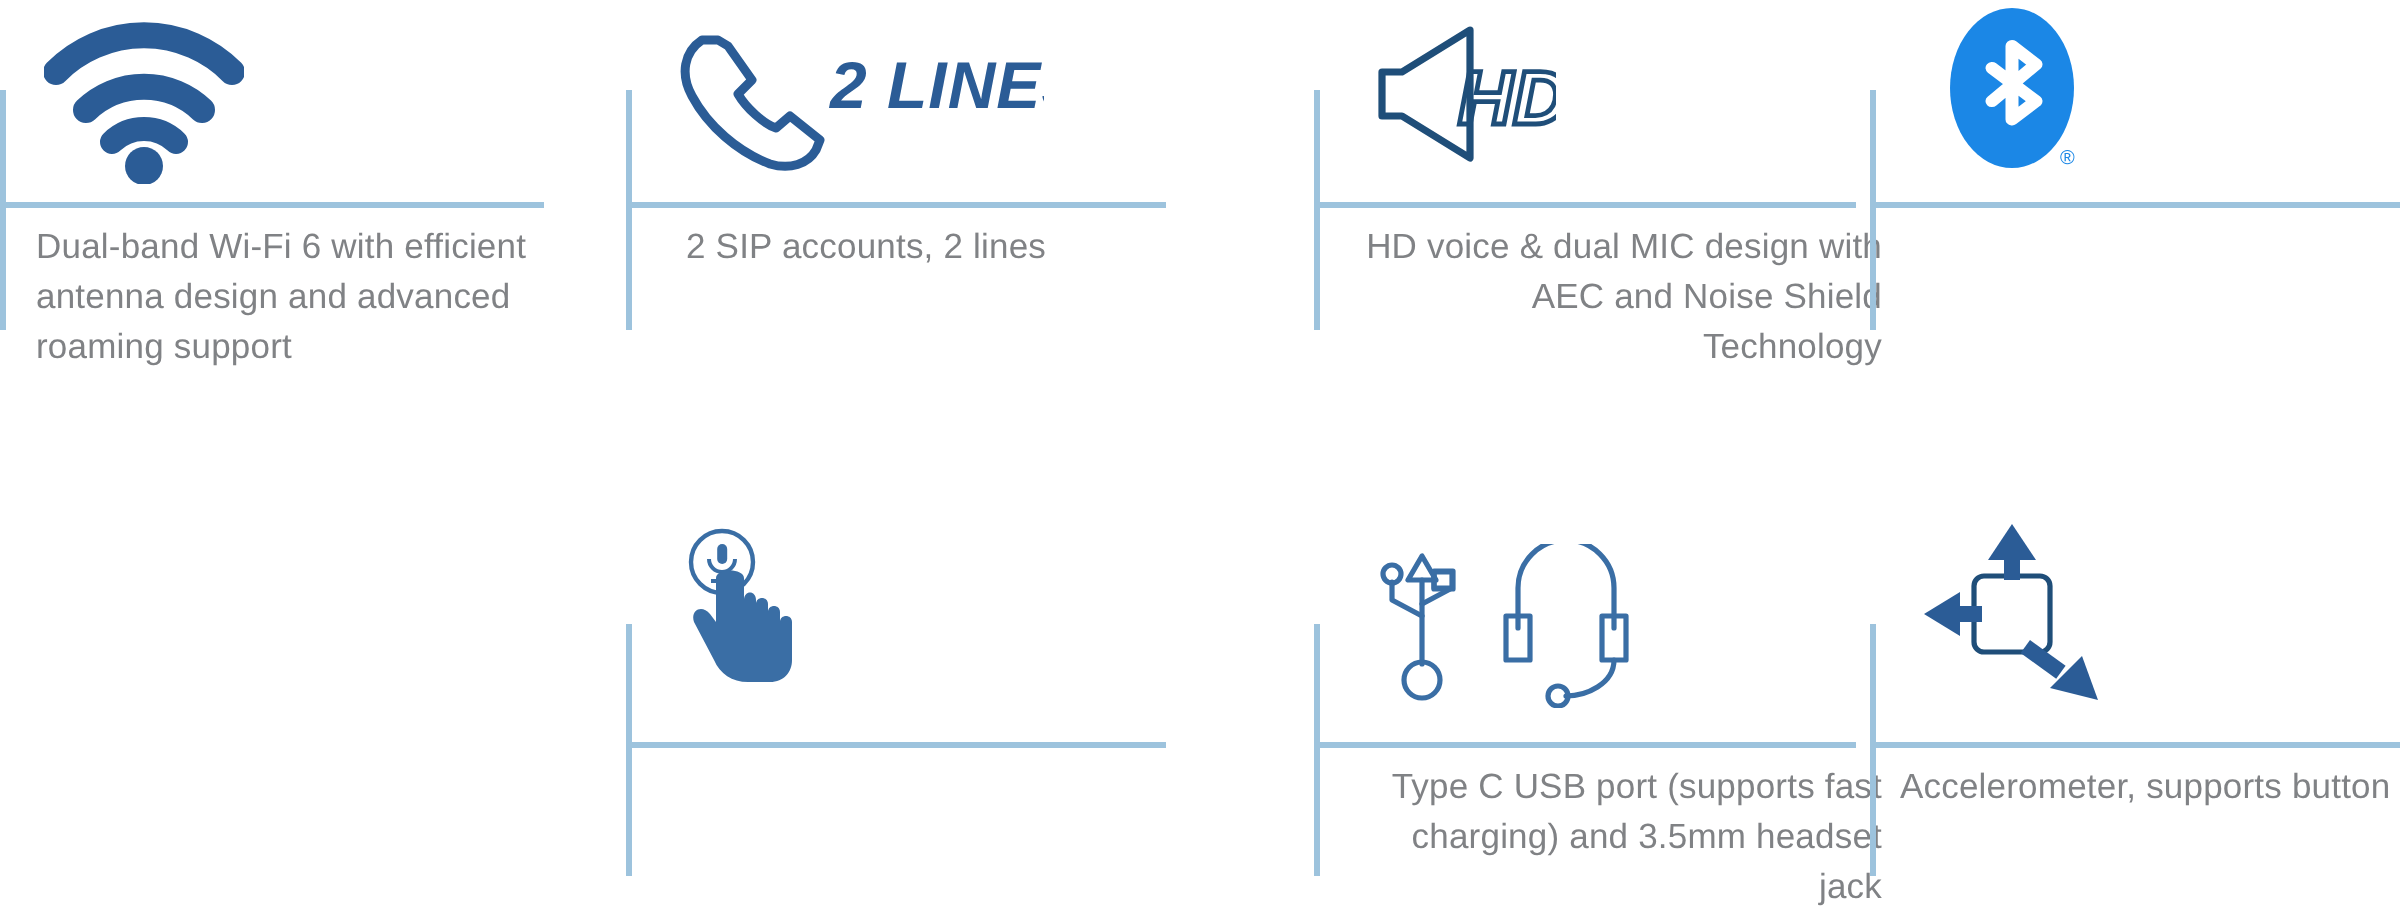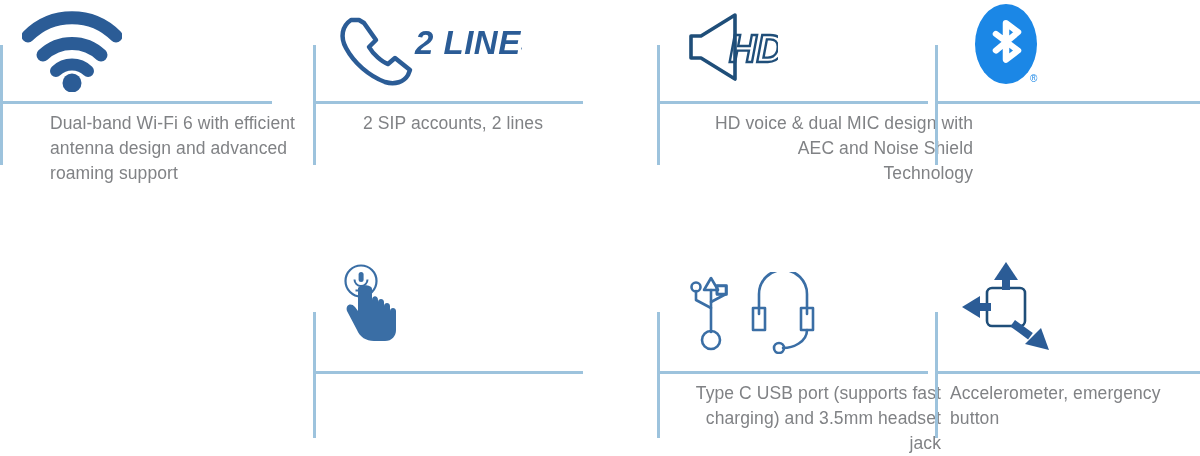--- a/index.html
+++ b/index.html
@@ -45,40 +45,40 @@
     color: #808285;
     font-size: 17.5px;
     line-height: 25px;
     font-family: "Liberation Sans", sans-serif;
     letter-spacing: 0.1px;
   }
   
   .r1 { top: 0; height: 230px; }
   .r1 .cell-vrule { top: 45px; height: 120px; }
   .r1 .cell-hrule { top: 101px; }
-  .r1 .cell-text  { top: 111px; margin-left: 32px; }
+  .r1 .cell-text  { top: 111px; }
   
   .r2 { top: 250px; height: 206px; }
   .r2 .cell-vrule { top: 62px; height: 126px; }
   .r2 .cell-hrule { top: 121px; }
   .r2 .cell-text  { top: 131px; }
 
   
   .c1 { left: 0px;   width: 300px; }
   .c2 { left: 313px; width: 300px; }
   .c3 { left: 657px; width: 300px; }
   .c4 { left: 935px; width: 265px; }
 
   .c1 .cell-hrule { width: 272px; }
   .c2 .cell-hrule { width: 270px; }
   .c3 .cell-hrule { width: 271px; }
   .c4 .cell-hrule { width: 265px; }
 
   .c1 .cell-text { left: 18px; width: 250px; }
-  .c2 .cell-text { left: 18px; width: 262px; }
+  .c2 .cell-text { left: 30px; width: 262px; }
   .c3 .cell-text { left: 18px; width: 266px; text-align: right; }
   .c4 .cell-text { left: 15px; width: 250px; }
 
   
   .r1.c1 .cell-icon { left: 22px;  top: 10px; }
   .r1.c2 .cell-icon { left: 24px;  top: 12px; }
   .r1.c3 .cell-icon { left: 26px;  top: 10px; }
   .r1.c4 .cell-icon { left: 38px;  top: 2px;  }
   .r2.c1 .cell-icon { left: 22px;  top: 18px; }
   .r2.c2 .cell-icon { left: 28px;  top: 14px; }
@@ -195,16 +195,16 @@
       <g fill="#2B5C96">
         <rect x="14" y="41" width="20" height="8"></rect>
         <path d="M5 45 L23 34 L23 56 Z"></path>
       </g>
 
       <g fill="#2B5C96">
         <rect x="58" y="58" width="22" height="8" transform="rotate(36 58 58)"></rect>
         <path d="M92 88 L68 82 L84 66 Z"></path>
       </g>
     </svg>
-    <div class="cell-text">Accelerometer, emergency button</div>
+    <div class="cell-text">Accelerometer, supports button</div>
   </div>
 
 </div>
 
 </body></html>

